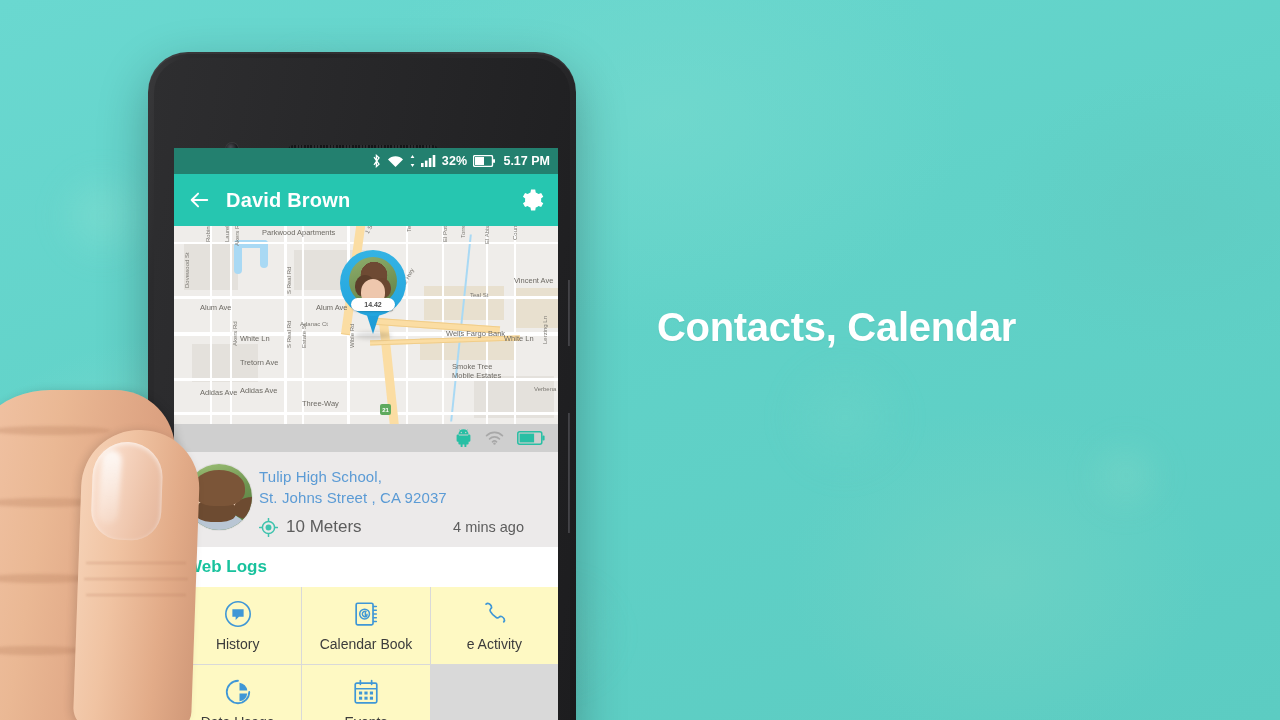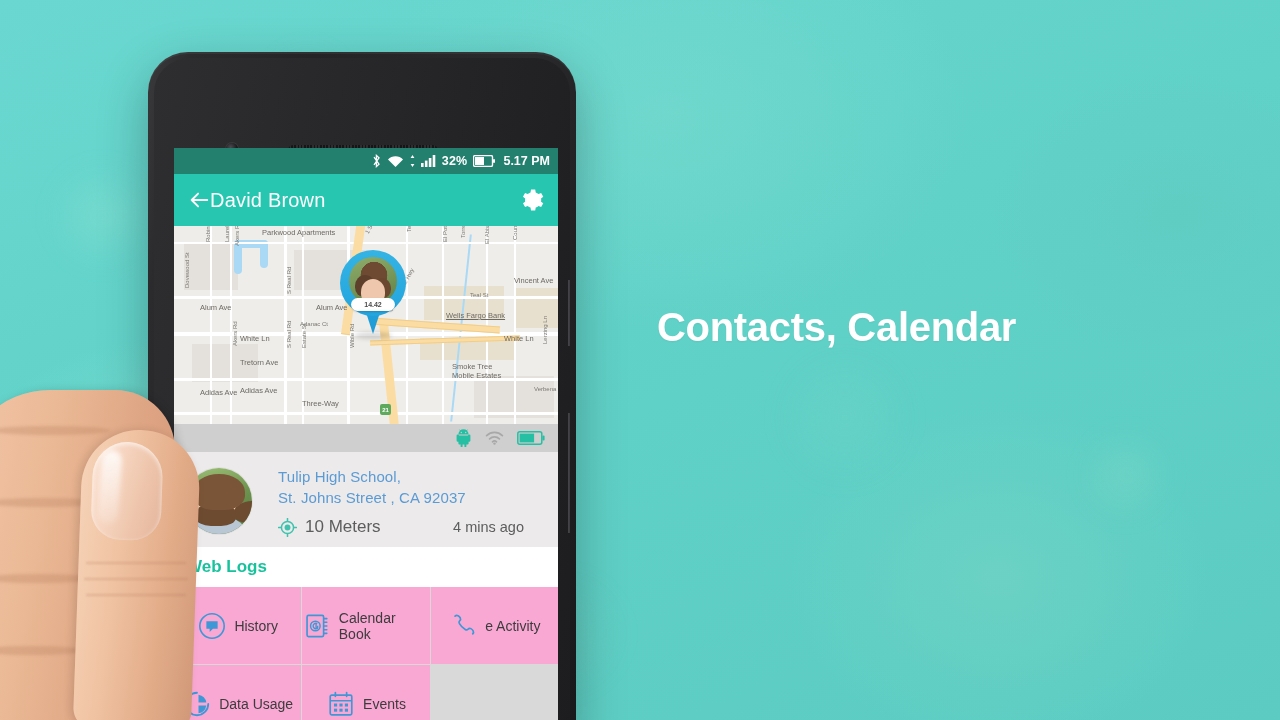--- a/index.html
+++ b/index.html
@@ -100,22 +100,22 @@
   .st-pct { font-size:12.5px; letter-spacing:.2px; }
   .st-time { font-size:12.5px; margin-left:2px; }
 
   
   .appbar {
     height:52px; background:#26c6b0;
     display:flex; align-items:center; padding:0 14px;
   }
   .back-arrow { width:22px; height:22px; flex:none; }
   .appbar-title {
-    color:#ffffff; font-size:20px; font-weight:normal;
-    flex:1; letter-spacing:.2px;
+    color:#ffffff; font-size:20px; font-weight:bold;
+    margin-left:16px; flex:1; letter-spacing:.2px;
   }
   .gear { width:26px; height:26px; flex:none; }
 
   
   .map { position:relative; height:198px; background:#eceae6; overflow:hidden; }
   .map-base { position:absolute; inset:0; background:#efedea; }
   .blk {
     position:absolute; background:#e4e1dc;
   }
   .road {
@@ -176,21 +176,21 @@
   
   .devstrip {
     height:28px; background:#cfcfcf;
     display:flex; align-items:center; justify-content:flex-end;
     gap:13px; padding:0 13px;
   }
 
   
   .infocard {
     background:#eceaea; padding:12px 12px 10px 12px;
-    display:flex; gap:26px;align-items:center;
+    display:flex; gap:7px;
   }
   .kid-avatar {
     width:66px; height:66px; border-radius:50%; flex:none;
     position:relative; overflow:hidden;
     background:linear-gradient(165deg,#9ec177 0%,#6e9350 45%,#4e7a3c 100%);
     box-shadow:0 0 0 1px rgba(0,0,0,.05);
   }
   .kid-avatar::before {
     content:""; position:absolute; left:12px; top:12px; width:42px; height:46px;
     border-radius:50% 50% 44% 44%;
@@ -219,22 +219,22 @@
     display:flex; align-items:center; padding-left:12px;
     color:#18c29d; font-size:17px; font-weight:bold;
   }
 
   
   .grid {
     display:grid; grid-template-columns:repeat(3,1fr);
     background:#d9d9d9; gap:1px;
   }
   .cell {
-    background:#f9a8d4; height:77px;
-    display:flex; flex-direction:row;
+    background:#fef9c3; height:77px;
+    display:flex; flex-direction:column;
     align-items:center; justify-content:center; gap:7px;
   }
   .cell-label { color:#3c3c3c; font-size:14px; }
   .cell svg { display:block; }
 
   
   .hand { position:absolute; left:0px; top:330px; width:300px; height:390px; }
   .palm {
     position:absolute; left:-40px; top:60px; width:215px; height:340px;
     border-radius:90px 60px 50px 40px;
@@ -383,21 +383,21 @@
             <div class="maplbl big" style="left: 128px; top: 173px;">Three-Way</div>
             <div class="maplbl rot2" style="left: 190px; top: 6px;">1 State Hwy</div>
             <div class="maplbl rot2" style="left: 213px; top: 84px;">Golden State Hwy</div>
             <div class="maplbl rot" style="left: 232px; top: 6px;">Terra Grande St</div>
             <div class="maplbl rot" style="left: 268px; top: 16px;">El Potrero</div>
             <div class="maplbl rot" style="left: 286px; top: 12px;">Torres Ln</div>
             <div class="maplbl rot" style="left: 310px; top: 18px;">El Abisal St</div>
             <div class="maplbl rot" style="left: 338px; top: 14px;">County St</div>
             <div class="maplbl big" style="left: 340px; top: 50px;">Vincent Ave</div>
             <div class="maplbl " style="left: 296px; top: 66px;">Teal St</div>
-            <div class="maplbl big" style="left: 272px; top: 85px; text-decoration: underline;">Wells Fargo Bank</div>
+            <div class="maplbl big" style="left: 272px; top: 103px;">Wells Fargo Bank</div>
             <div class="maplbl big" style="left: 278px; top: 136px;">Smoke Tree</div>
             <div class="maplbl big" style="left: 278px; top: 145px;">Mobile Estates</div>
             <div class="maplbl rot" style="left: 368px; top: 118px;">Lerzing Ln</div>
             <div class="maplbl " style="left: 360px; top: 160px;">Verbena</div>
           </div>
 
         <div class="pin">
           <div class="pin-shadow"></div>
           <div class="pin-tail"></div>
           <div class="pin-body"></div>

